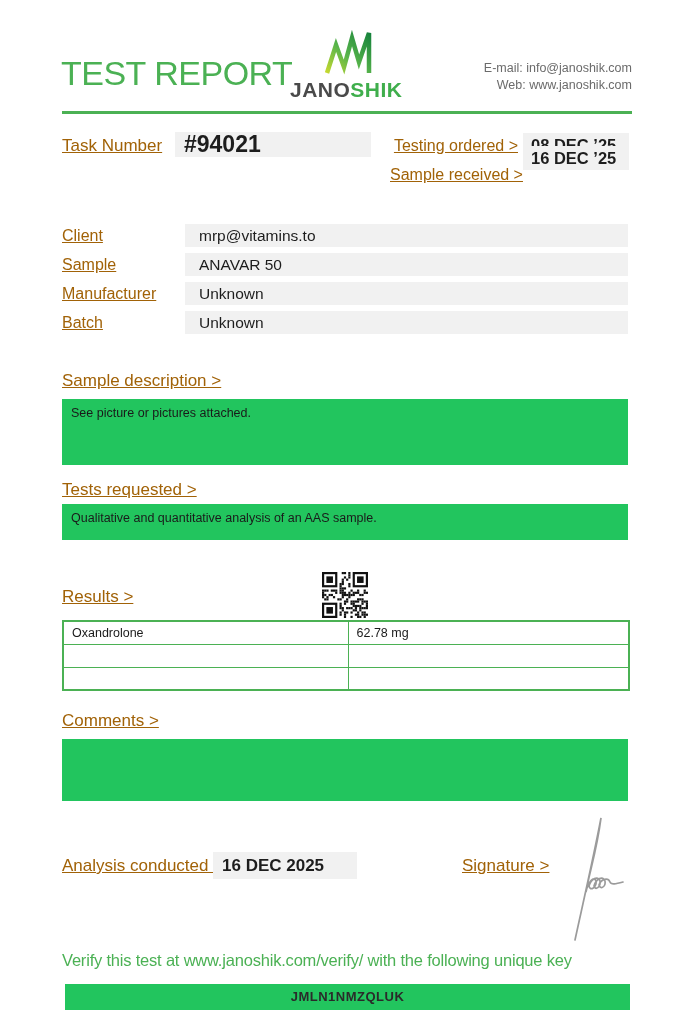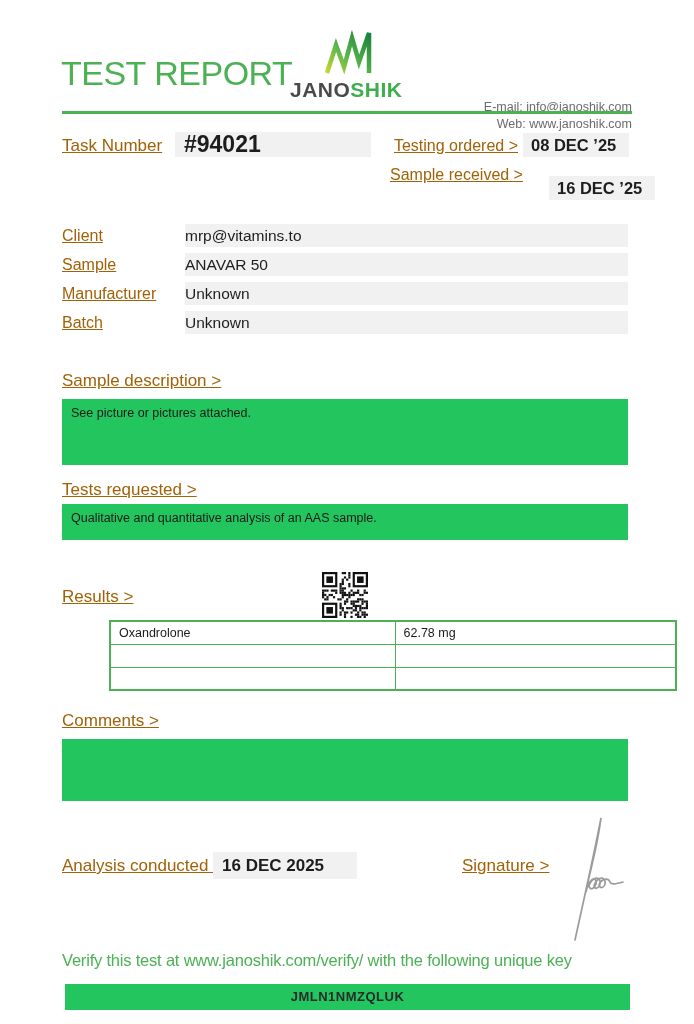--- a/index.html
+++ b/index.html
@@ -13,48 +13,48 @@
   .report-title { left:61px; top:54px; font-size:34px; font-weight:500;
     letter-spacing:-0.5px; color:#4bb154; }
 
   .logo-wrap { left:290px; top:30px; width:118px; text-align:left; }
   .logo-icon { display:block; margin:0 auto; }
   .logo-word { font-size:21px; font-weight:700; letter-spacing:0.5px; margin-top:2px; }
   .logo-word .dark { color:#4a4a4a; }
   .logo-word .grn  { color:#3fae4c; }
 
   .contact { right:62px; top:60px; text-align:right; font-size:12.5px;
-    line-height:16.5px; color:#6b6b6b;margin-top:39px; }
+    line-height:16.5px; color:#6b6b6b; }
 
   .hr-green { left:62px; top:111px; width:570px; height:3px; background:#4bb154; }
 
   .lbl { font-size:17px; color:#a16207; white-space:nowrap;text-decoration:underline; }
   .valbox { background:#f1f1f1; color:#1d1d1d; font-weight:600; overflow:hidden; }
 
   .task-label { left:62px; top:136px; }
   .task-box { left:175px; top:132px; width:196px; height:25px; font-size:23px;
     line-height:25px; padding-left:9px; }
 
   .date-label-1 { left:390px; top:137px; width:128px; text-align:right; font-size:16px; }
   .date-label-2 { left:390px; top:166px; width:128px; text-align:right; font-size:16px; }
   .date-box { width:106px; height:24px; font-size:16.5px; line-height:24px; padding-left:8px; }
   .date-box-1 { left:523px; top:133px; }
-  .date-box-2 { left:523px; top:176px;margin-left:26px; }
+  .date-box-2 { left:523px; top:146px; }
 
   .info-label { left:62px; font-size:16px; }
   .info-box { left:185px; width:443px; height:23px; font-size:15.5px; font-weight:500;
-    line-height:23px; padding-left:0; }
+    line-height:23px; padding-left:14px; }
 
   .sec-head { left:62px; font-size:17px; }
   .sec-box { left:62px; width:566px; font-size:12.5px; color:#1a1a1a;
     padding:7px 9px; line-height:15px; }
 
   .qr { left:322px; top:572px; }
 
-  .results-table { left:62px; top:620px; width:568px; border-collapse:collapse;margin-left:47px; }
+  .results-table { left:62px; top:620px; width:568px; border-collapse:collapse; }
   .results-table td { border:1.6px solid #4bb154; height:23px; font-size:12.5px;
     color:#1a1a1a; padding:0 8px; }
   .results-table .c1 { width:285px; }
   .results-table { border:2px solid #4bb154; }
 
   .analysis-label { left:62px; top:856px; }
   .analysis-box { left:213px; top:852px; width:144px; height:27px; font-size:17px;
     line-height:27px; padding-left:9px; }
   .signature-label { left:462px; top:856px; }
   .signature { left:553px; top:812px; }

